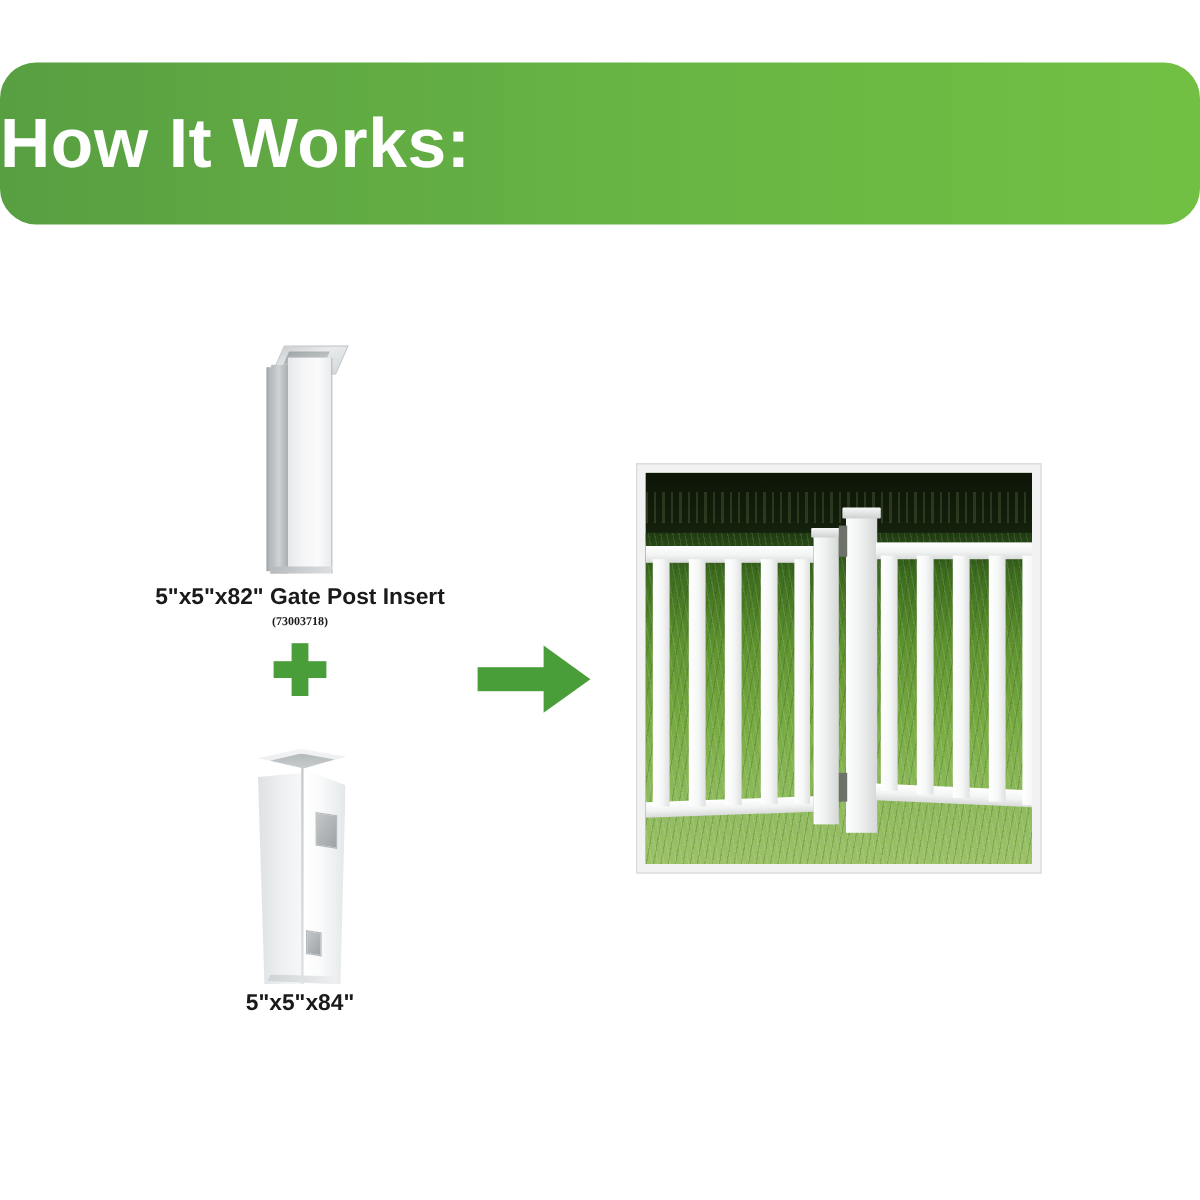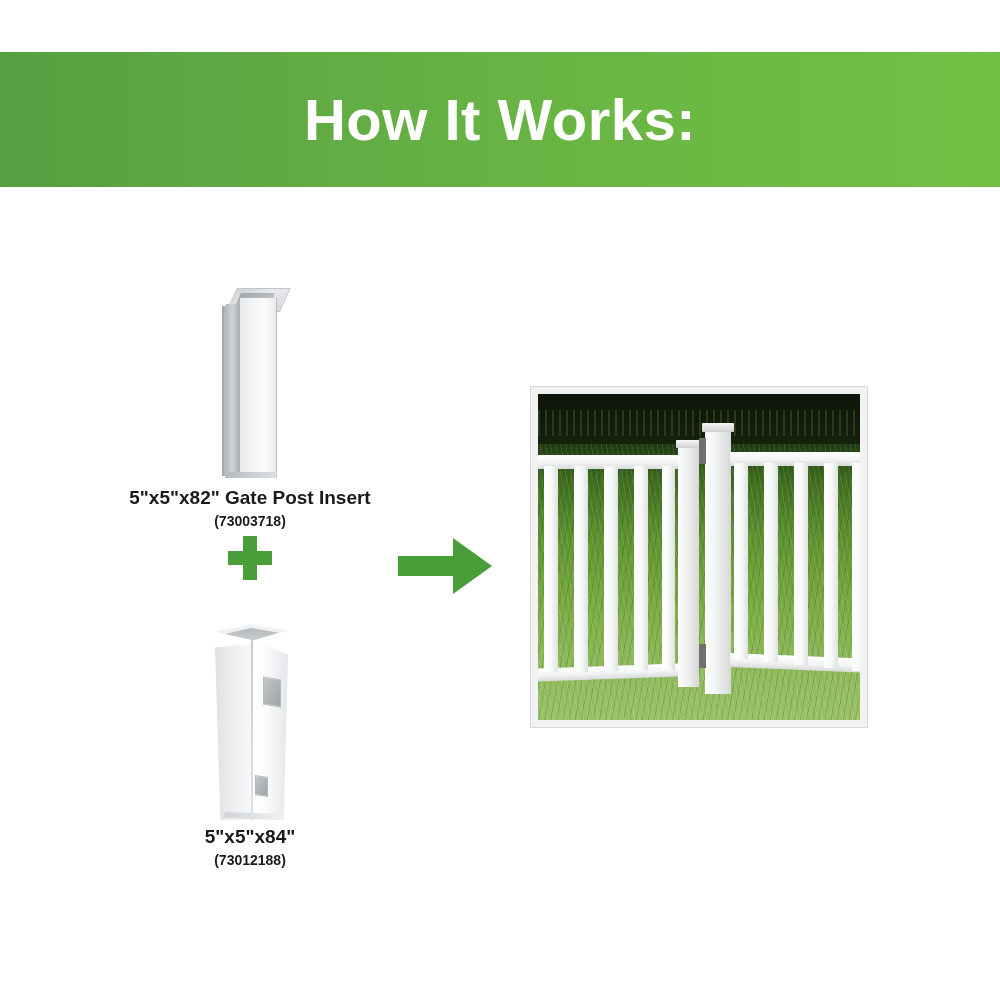--- a/index.html
+++ b/index.html
@@ -18,21 +18,22 @@
   
   .banner {
     position: absolute;
     left: 0;
     top: 52px;
     width: 1000px;
     height: 135px;
     background: linear-gradient(to right, #579f41 0%, #5fa843 22%, #68b544 55%, #72c043 100%);
     display: flex;
     align-items: center;
-    justify-content: center;
+    justify-content: flex-start;
+    border-radius: 30px;
   }
   .banner-title {
     color: #ffffff;
     font-size: 58px;
     font-weight: bold;
     letter-spacing: 0.5px;
     line-height: 1;
     text-align: center;
     white-space: nowrap;
   }
@@ -246,24 +247,25 @@
     width: 500px;
     text-align: center;
     color: #1a1a1a;
   }
   .caption .line-main {
     font-size: 19px;
     font-weight: bold;
     line-height: 1.28;
   }
   .caption .line-sku {
-    font-size: 14px;
+    font-size: 10px;
     font-weight: bold;
     line-height: 1.4;
     margin-top: 2px;
+    font-family: Liberation Serif, serif;
   }
   #caption-insert { top: 246px; }
   #caption-post { top: 585px; }
 
   
   .arrow {
     position: absolute;
     left: 398px;
     top: 538px;
     width: 94px;
@@ -402,21 +404,20 @@
         <div class="post-top-inner"></div>
       </div>
       <div class="post-hole upper"></div>
       <div class="post-hole lower"></div>
       <div class="post-bottom"></div>
     </div>
   </div>
 
   <div class="caption" id="caption-post">
     <div class="line-main">5"x5"x84"</div>
-    <div class="line-sku">(73012188)</div>
   </div>
 
 </div>
 
 <div class="arrow">
   <div class="arrow-shaft"></div>
   <div class="arrow-head"></div>
 </div>
 
 <div class="photo-frame">

